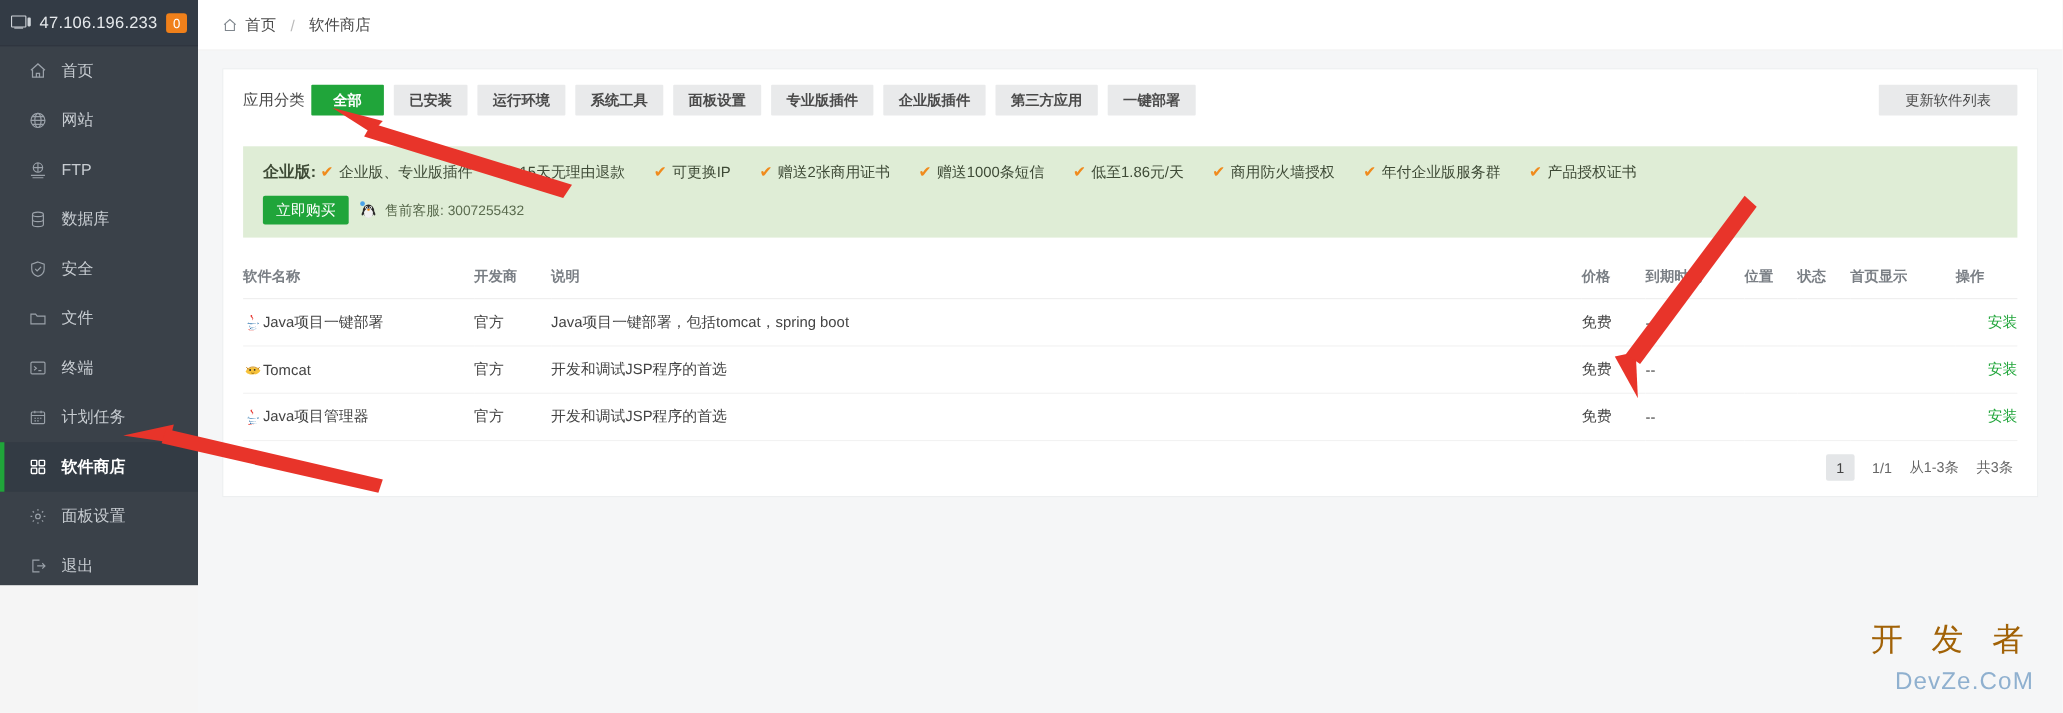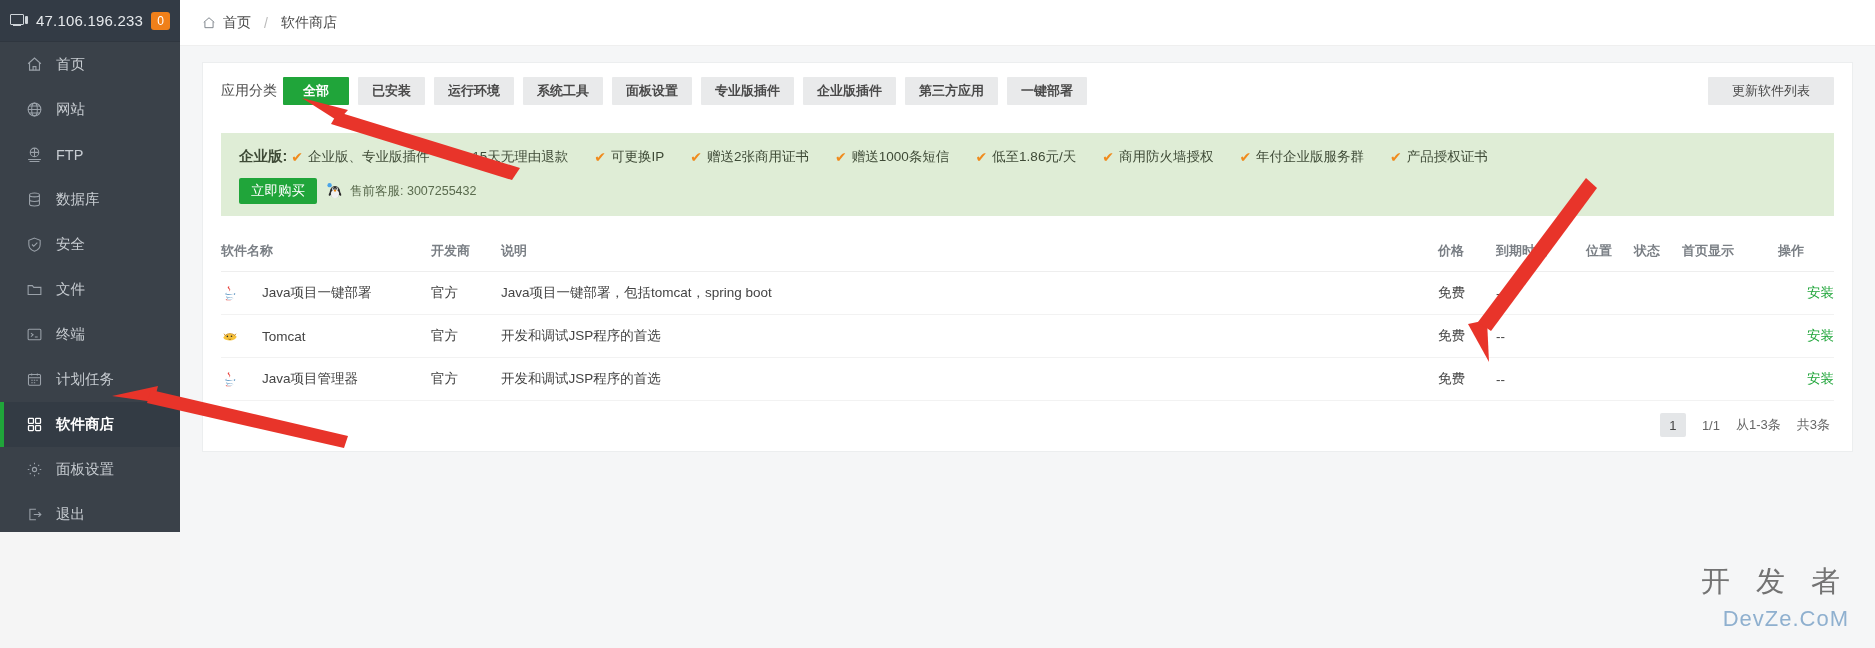--- a/index.html
+++ b/index.html
@@ -121,21 +121,21 @@
   .tbl tr:last-child td { border-bottom: 1px solid #f2f2f2; }
   .c-name { width: 210px; padding-left: 2px; }
   .c-dev  { width: 70px; }
   .c-desc { }
   .c-price{ width: 58px; text-align: left; }
   .c-exp  { width: 90px; }
   .c-pos  { width: 48px; }
   .c-sta  { width: 48px; }
   .c-home { width: 96px; }
   .c-act  { width: 56px; text-align: right; padding-right: 4px; }
-  .app-cell { display: flex; align-items: center; gap: 23px; }
+  .app-cell { display: flex; align-items: center; gap: 0; }
   .install-link { color: #20a53a; cursor: pointer; font-size: 13.5px; }
 
   
   .ic16 { width: 18px; height: 18px; display:block; }
 
   
   .pager {
     display: flex; align-items: center; justify-content: flex-end;
     gap: 16px; padding: 12px 22px 14px 0; font-size: 13px; color: #666;
   }
@@ -143,21 +143,21 @@
     background: #e4e6e8; color: #444; min-width: 26px; height: 24px;
     display:inline-flex; align-items:center; justify-content:center;
     border-radius:2px; cursor:pointer; font-size:13px;
   }
 
   
   .arrow { position: absolute; pointer-events: none; }
 
   
   .wm { position: absolute; right: 26px; bottom: 16px; text-align: right; color: #8fb5d8; }
-  .wm .l1 { font-size: 29px; letter-spacing: 9px; font-weight: 400; color:#737373; }
+  .wm .l1 { font-size: 29px; letter-spacing: 9px; font-weight: 400; color:#a16207; }
   .wm .l2 { font-size: 22px; letter-spacing: 1px; margin-top: 4px; color:#8fb0cf; }
 </style>
 </head>
 <body>
 
 <div class="app">
 
   <div class="sidebar">
     <div class="sb-head">
       <span class="monitor-icon">

